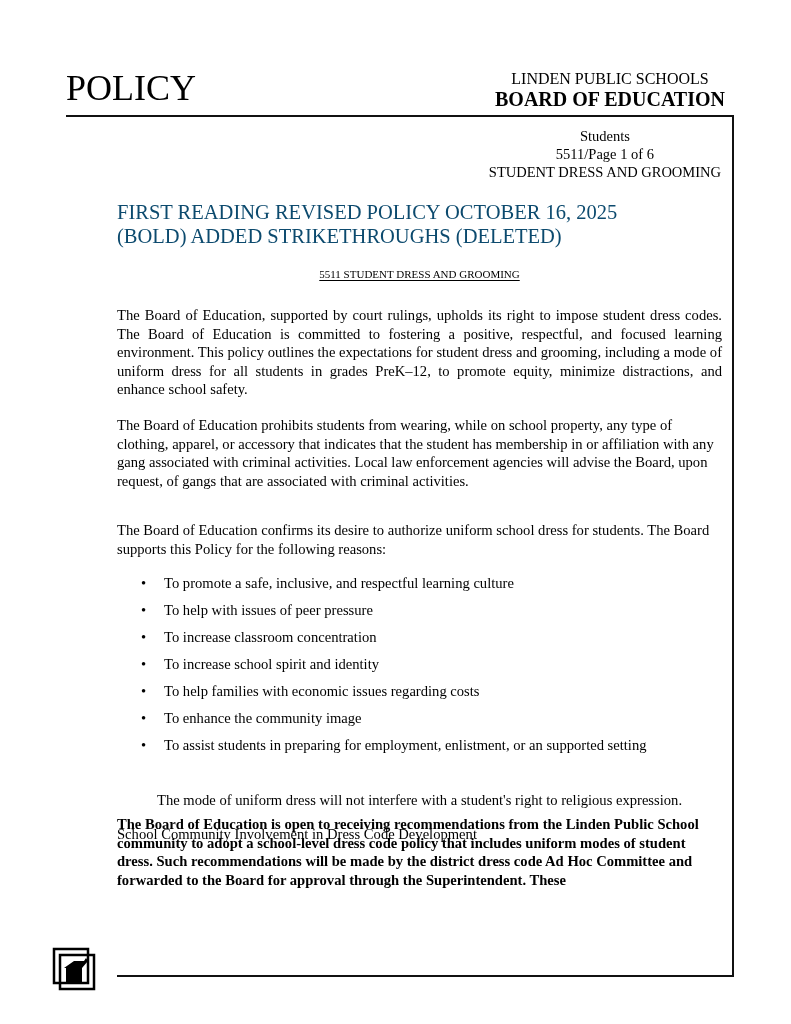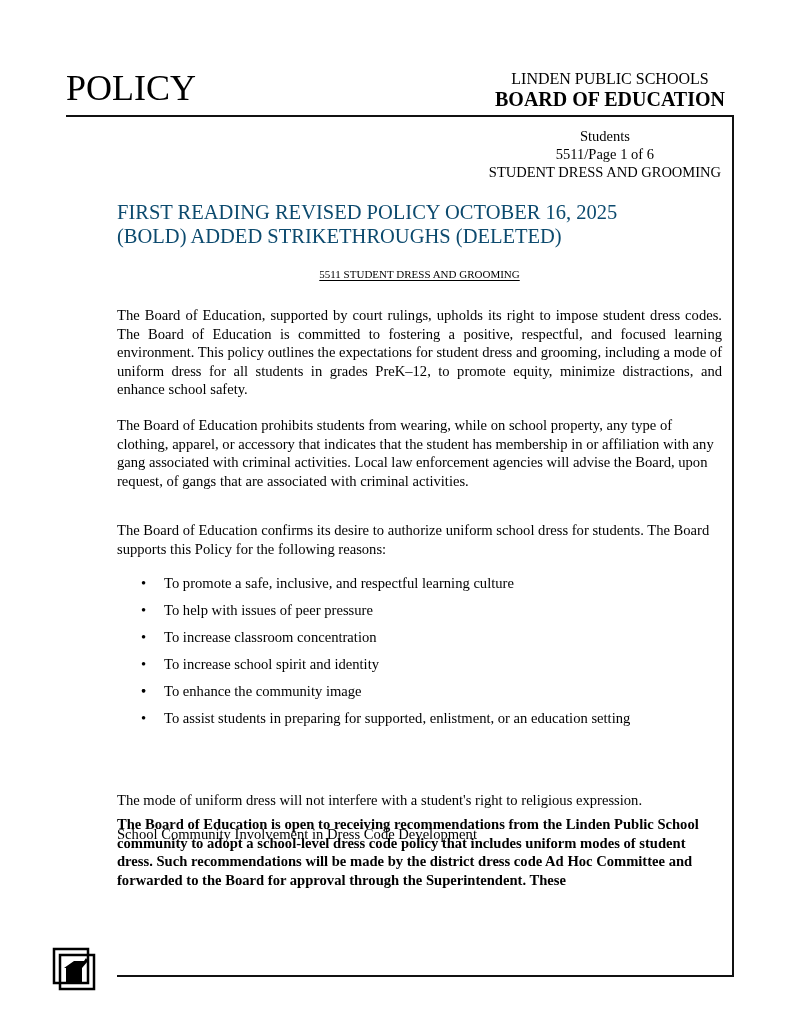--- a/index.html
+++ b/index.html
@@ -118,21 +118,21 @@
     .reasons li {
       position: relative;
       padding-left: 47px;
       margin-bottom: 8.4px;
     }
     .reasons li .bullet {
       position: absolute;
       left: 24px;
       top: 0;
     }
-    .p4 { top: 791px; }
+    .p4 { top: 791px; text-align: center; }
     .p5 { top: 825px; }
     .p6 { top: 815px; font-weight: bold; }
     .logo {
       position: absolute;
       left: 52px;
       top: 947px;
       width: 46px;
       height: 46px;
     }
   </style>
@@ -169,23 +169,23 @@
 
 <div class="body-text p2">The Board of Education prohibits students from wearing, while on school property, any type of clothing, apparel, or accessory that indicates that the student has membership in or affiliation with any gang associated with criminal activities. Local law enforcement agencies will advise the Board, upon request, of gangs that are associated with criminal activities.</div>
 
 <div class="body-text p3">The Board of Education confirms its desire to authorize uniform school dress for students. The Board supports this Policy for the following reasons:</div>
 
 <ul class="reasons">
   <li><span class="bullet">•</span><span>To promote a safe, inclusive, and respectful learning culture</span></li>
   <li><span class="bullet">•</span><span>To help with issues of peer pressure</span></li>
   <li><span class="bullet">•</span><span>To increase classroom concentration</span></li>
   <li><span class="bullet">•</span><span>To increase school spirit and identity</span></li>
-  <li><span class="bullet">•</span></li>
+  <li><span class="bullet">•</span><span>To help families with economic issues regarding costs</span></li>
   <li><span class="bullet">•</span><span>To enhance the community image</span></li>
-  <li style="width:500px"><span class="bullet">•</span><span>To assist students in preparing for supported, enlistment, or an education setting</span></li>
+  <li style="width:500px"><span class="bullet">•</span><span>To assist students in preparing for employment, enlistment, or an supported setting</span></li>
 </ul>
 
 <div class="body-text p4">The mode of uniform dress will not interfere with a student's right to religious expression.</div>
 
 <div class="body-text p5">School Community Involvement in Dress Code Development</div>
 
 <div class="body-text p6">The Board of Education is open to receiving recommendations from the Linden Public School community to adopt a school-level dress code policy that includes uniform modes of student dress. Such recommendations will be made by the district dress code Ad Hoc Committee and forwarded to the Board for approval through the Superintendent. These</div>
 
 <div class="logo">
   <svg width="46" height="46" viewBox="0 0 46 46" xmlns="http://www.w3.org/2000/svg">

